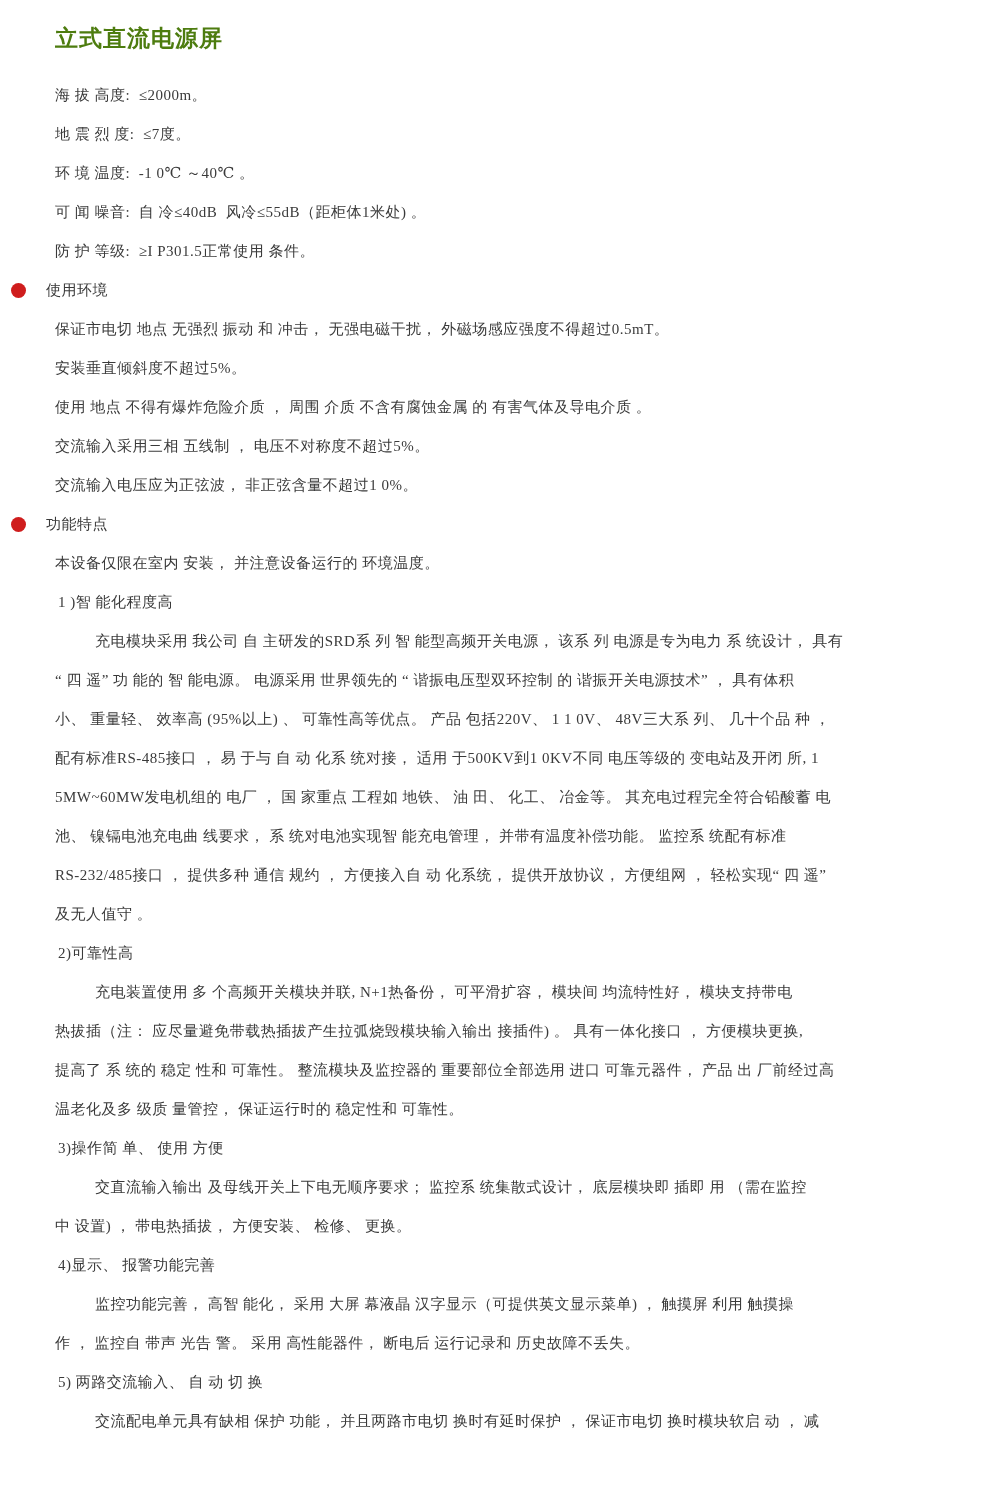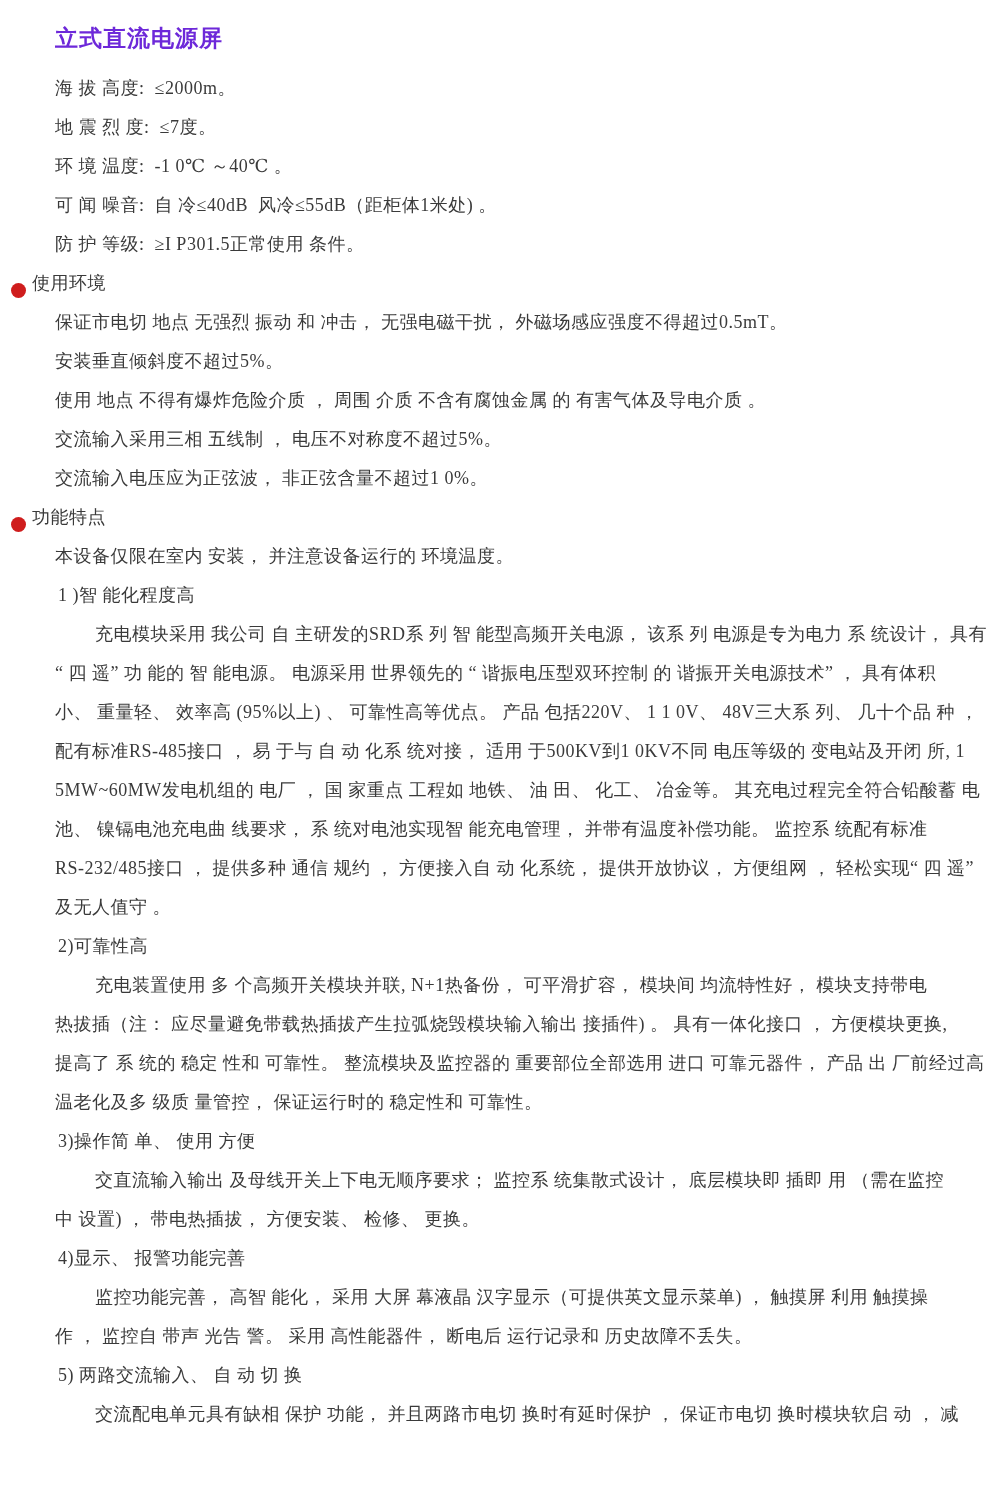--- a/index.html
+++ b/index.html
@@ -15,37 +15,37 @@
     overflow: hidden;
     font-family: "Liberation Serif", "DejaVu Serif", serif;
     color: #3a3a3a;
   }
   .doc-title {
     margin: 24px 0 24px 55px;
     font-family: "Liberation Sans", "DejaVu Sans", sans-serif;
     font-size: 23px;
     line-height: 28px;
     font-weight: bold;
-    color: #6d28d9;
+    color: #4d7c0f;
     letter-spacing: 1px;
   }
   .line {
     position: relative;
     height: 39px;
     display: flex;
-    align-items: flex-start;
-    font-size: 18px;
+    align-items: center;
+    font-size: 15px;
     letter-spacing: 0.5px;
     white-space: pre;
   }
   .line > .txt { white-space: pre; }
   .indent-margin  { padding-left: 55px; }  
   .indent-item    { padding-left: 58px; }  
   .indent-para    { padding-left: 95px; }  
-  .indent-heading { padding-left: 32px; }  
+  .indent-heading { padding-left: 46px; }  
   .bullet-dot {
     position: absolute;
     left: 11px;
     top: 12px;
     width: 15px;
     height: 15px;
     border-radius: 50%;
     background: #cf1d1d;
   }
 </style>

